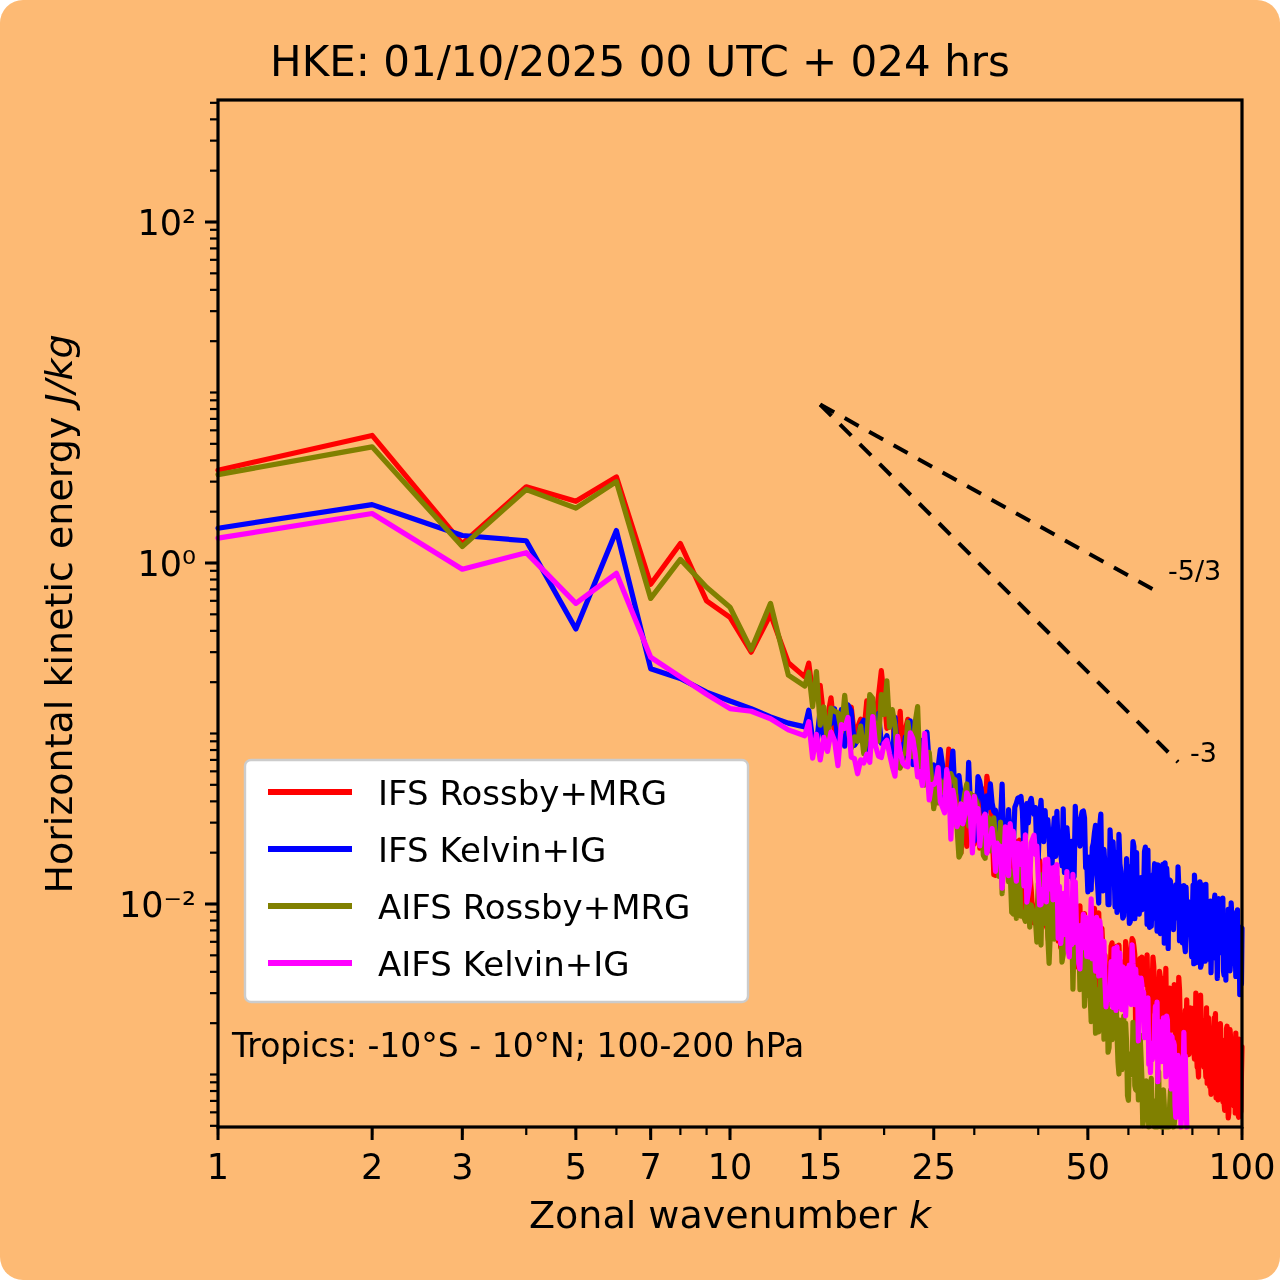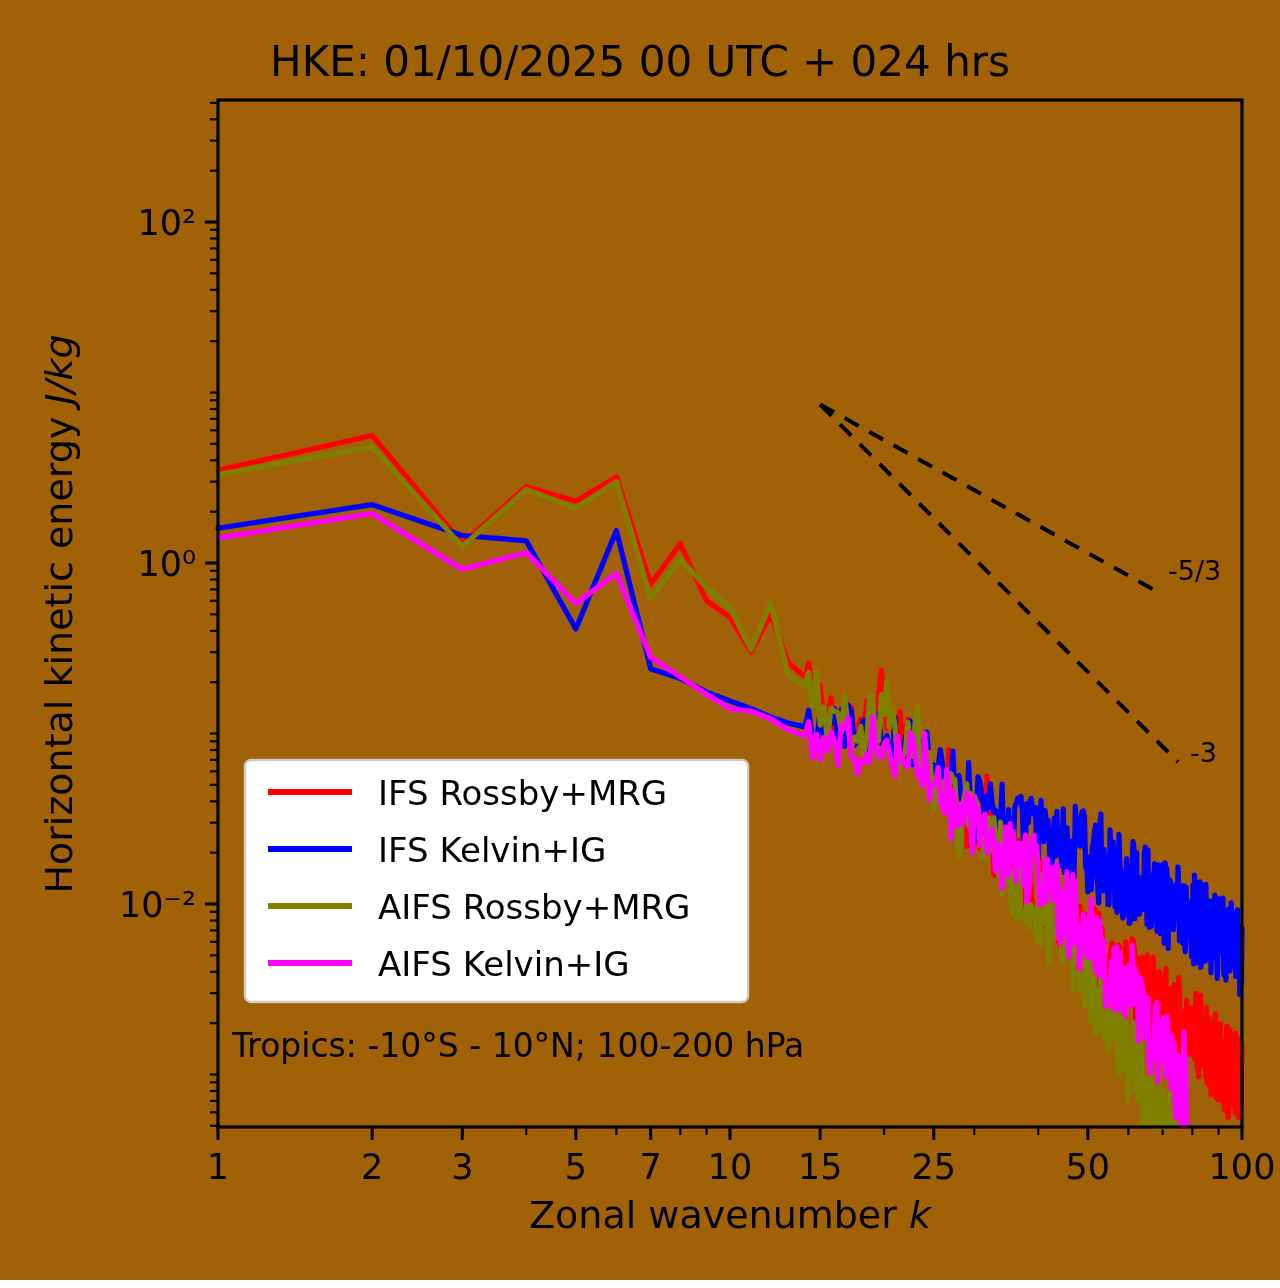--- a/index.html
+++ b/index.html
@@ -12,21 +12,22 @@
     width: 1280px;
     height: 1288px;
     font-family: "DejaVu Sans", "Liberation Sans", sans-serif;
     color: #000000;
     overflow: hidden;
   }
   #figure {
     position: relative;
     width: 1280px;
     height: 1280px;
-    background: #a16207;
+    background: #fdba74;
+    border-radius: 23px;
   }
   #chart-title {
     position: absolute;
     left: 0;
     top: 36px;
     width: 1280px;
     text-align: center;
     font-size: 42px;
     line-height: 52px;
     letter-spacing: 0px;

